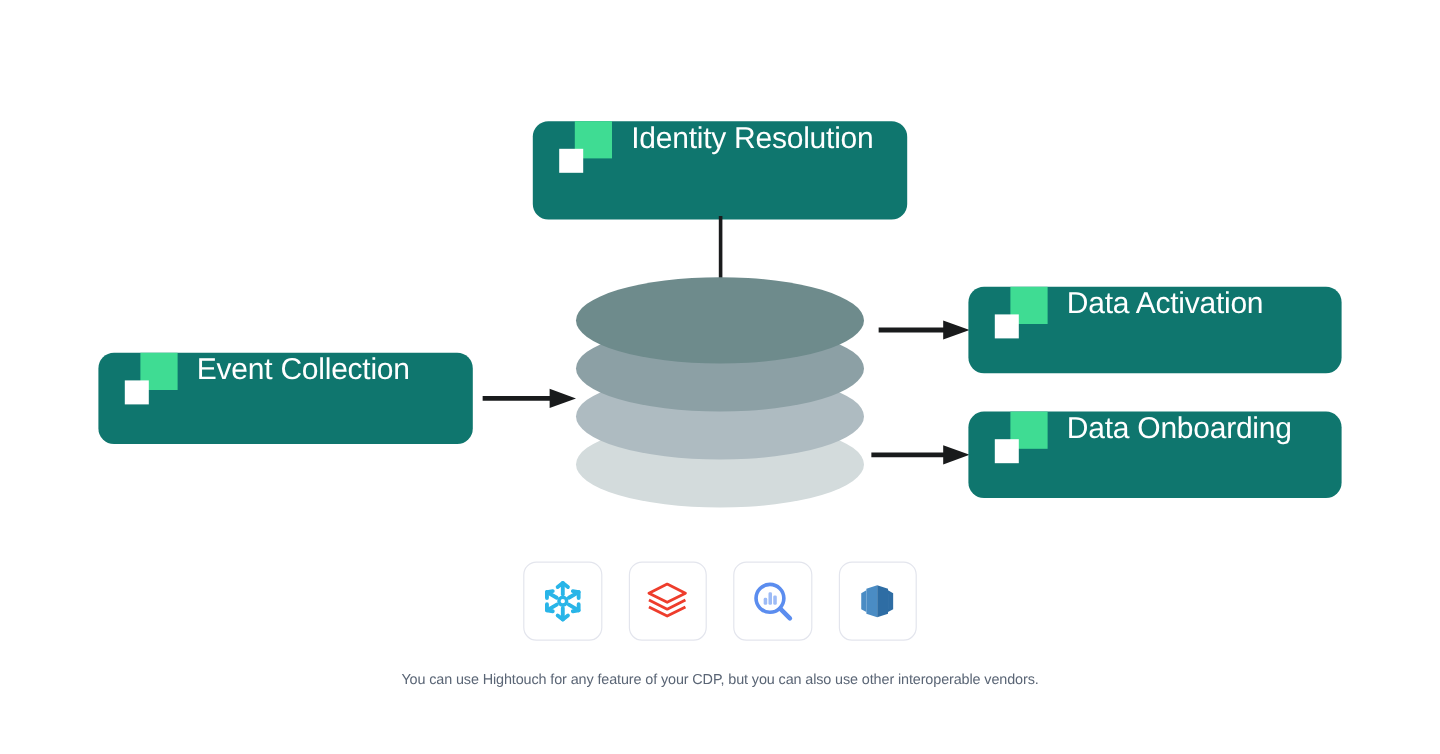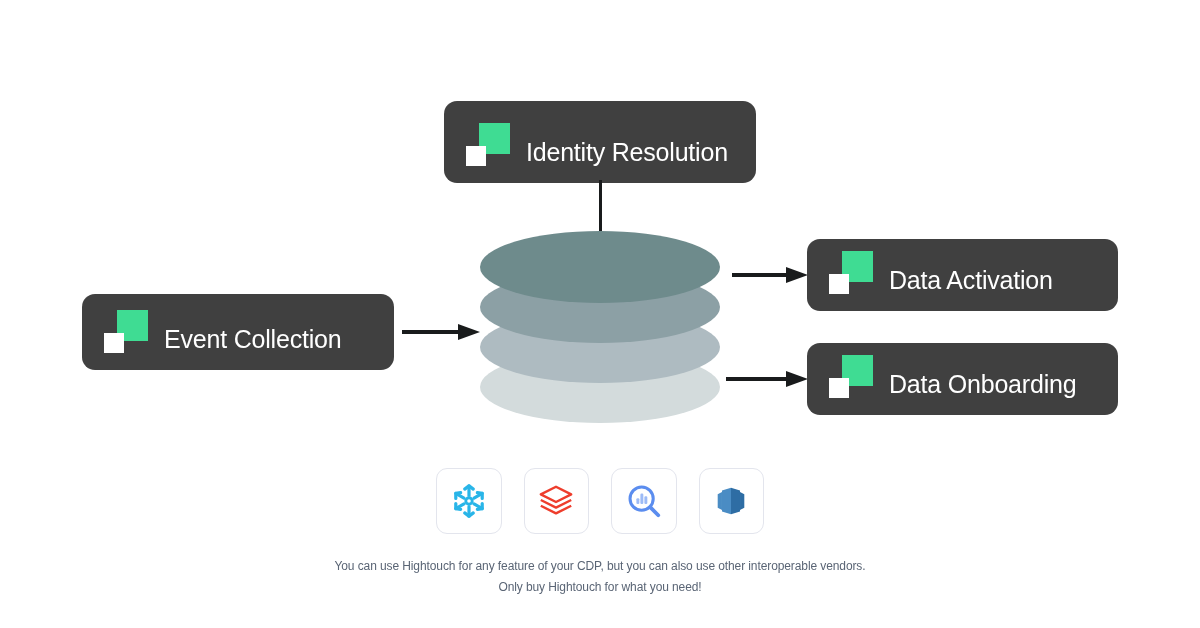--- a/index.html
+++ b/index.html
@@ -15,24 +15,24 @@
   #stage {
     position: relative;
     width: 1200px;
     height: 628px;
     background: #ffffff;
   }
 
   
   .node {
     position: absolute;
-    background: #404040;
+    background: #0f766e;
     border-radius: 13px;
     display: flex;
-    align-items: flex-end;
+    align-items: flex-start;
     padding: 0 24px 16px 22px;
   }
   .node-label {
     color: #FFFFFF;
     font-size: 25px;
     font-weight: 500;
     letter-spacing: -0.2px;
     white-space: nowrap;
   }
 
@@ -250,16 +250,15 @@
         <path d="M34 13 L29.5 10.5 L29.5 29.5 L34 27 Z" fill="#2E6DA4"></path>
         <path d="M10.5 9 L20 6 L20 34 L10.5 31 Z" fill="#4A8CC4"></path>
         <path d="M29.5 9 L20 6 L20 34 L29.5 31 Z" fill="#2E6DA4"></path>
       </svg>
     </div>
 
   </div>
 
   <div id="caption">
     <span class="cap-line">You can use Hightouch for any feature of your CDP, but you can also use other interoperable vendors.</span>
-    <span class="cap-line">Only buy Hightouch for what you need!</span>
   </div>
 
 </div>
 
 </body></html>

